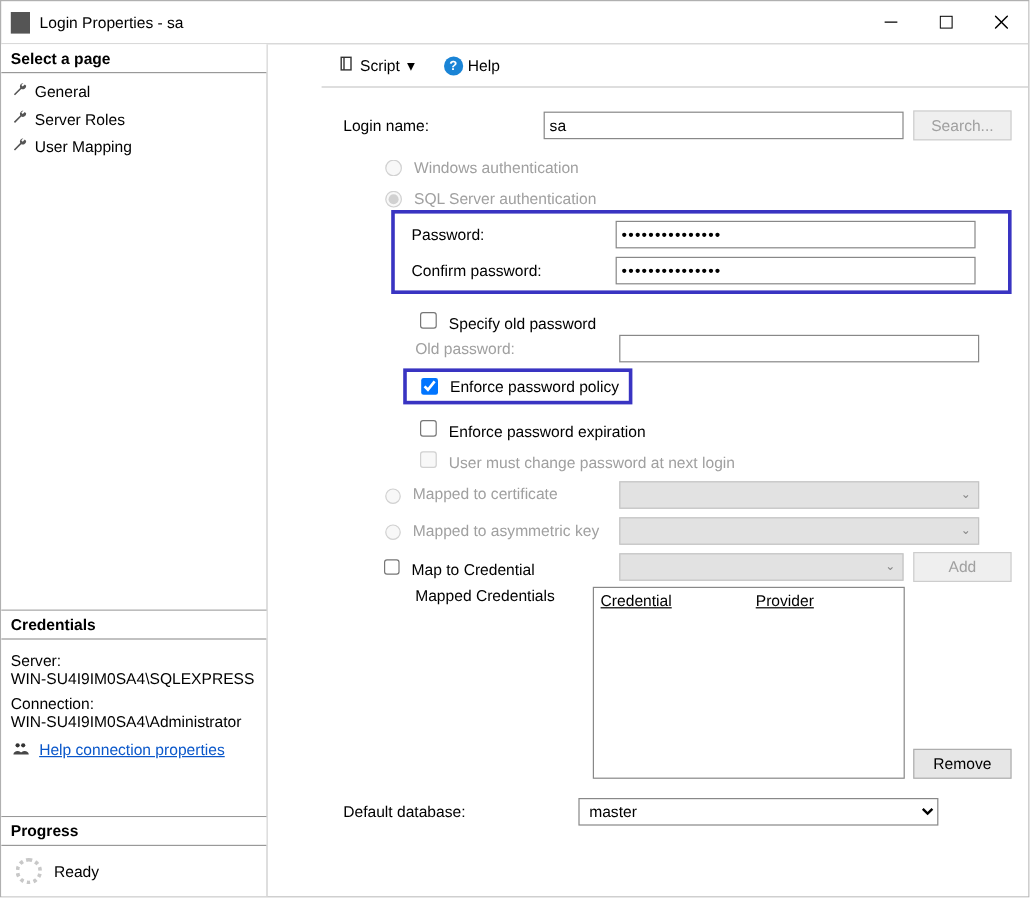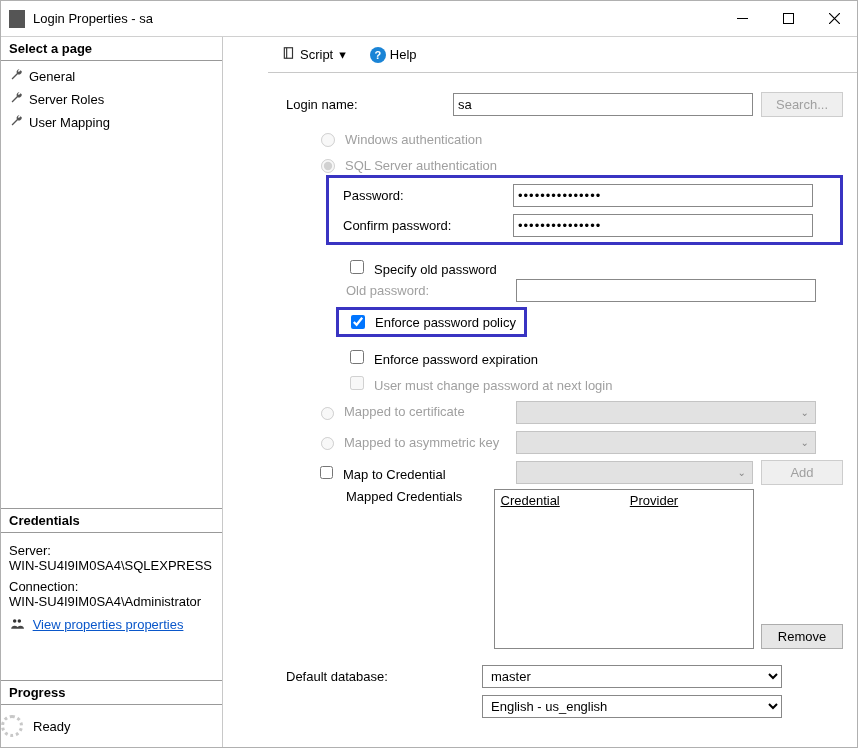--- a/index.html
+++ b/index.html
@@ -19,21 +19,21 @@
   .nav-item { display: flex; align-items: center; padding: 3px 8px; font-size: 13px; cursor: default; }
   .nav-item .wrench { margin-right: 6px; }
   .wrench svg { width: 14px; height: 14px; fill: #555; }
   .spacer { flex: 1; }
   .conn-section { border-top: 1px solid #999; }
   .conn-body { padding: 6px 8px; font-size: 13px; white-space: nowrap; overflow: hidden; }
   .conn-body .lbl { margin-top: 4px; }
   .conn-body .val { color: #000; margin-bottom: 6px; }
   .people-icon { display: inline-block; vertical-align: middle; margin-right: 4px; }
   .conn-link { color: #0a57ca; text-decoration: underline; font-size: 13px; }
-  .progress-body { display: flex; align-items: center; padding: 10px 0; font-size: 13px; }
+  .progress-body { display: flex; align-items: center; padding: 10px 12px; font-size: 13px; }
   .spinner { width: 22px; height: 22px; border: 3px dotted #c8c8c8; border-radius: 50%; margin-right: 10px; }
   
   .right { flex: 1; display: flex; flex-direction: column; min-width: 0; }
   .toolbar { height: 36px; border-bottom: 1px solid #c8c8c8; display: flex; align-items: center; padding: 0 10px; font-size: 13px; gap: 4px; text-align: center; }
   .toolbar .btn { display: inline-flex; align-items: center; padding: 2px 4px; }
   .toolbar .sep { width: 8px; }
   .help-circle { width: 16px; height: 16px; border-radius: 50%; background: #1a84d6; color: #fff; display: inline-flex; align-items: center; justify-content: center; font-size: 11px; font-weight: bold; margin-right: 4px; }
   .drop-caret { margin-left: 6px; }
   .content { flex: 1; overflow: hidden; padding: 18px 14px 0 14px; font-size: 13px; color: #000; }
   .row { display: flex; align-items: center; min-height: 26px; margin-bottom: 4px; }
@@ -124,21 +124,21 @@
           <div class="lbl">Connection:</div>
           <div class="val">WIN-SU4I9IM0SA4\Administrator</div>
           <div style="margin-top:8px;">
             <span class="people-icon">
               <svg width="16" height="14" viewBox="0 0 24 24" fill="#333">
                   <circle cx="8" cy="7" r="3"></circle>
                   <circle cx="16" cy="7" r="3"></circle>
                   <path d="M2 20c0-3 3-5 6-5s6 2 6 5zM12 20c0-3 3-5 6-5s6 2 6 5z" opacity="0.9"></path>
                 </svg>
             </span>
-            <a href="#" class="conn-link">View properties properties</a>
+            <a href="#" class="conn-link">Help connection properties</a>
           </div>
         </div>
       </div>
       <div style="height:40px;"></div>
       <div class="conn-section">
         <div class="panel-header">Progress</div>
         <div class="progress-body">
           <div class="spinner"></div>
           <span>Ready</span>
         </div>
@@ -270,25 +270,17 @@
         </div>
 
         <div class="row db" style="margin-top:14px;">
           <div class="label">Default database:</div>
           <div class="field">
             <select class="tb" style="width:300px;">
               <option>master</option>
             </select>
           </div>
         </div>
-        <div class="row db">
-          <div class="label"></div>
-          <div class="field">
-            <select class="tb" style="width:300px;">
-              <option>English - us_english</option>
-            </select>
-          </div>
-        </div>
 
       </div>
     </div>
   </div>
 </div>
 
 </body></html>

